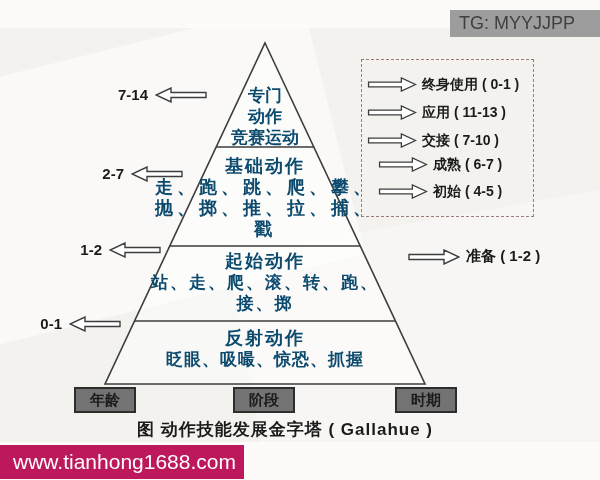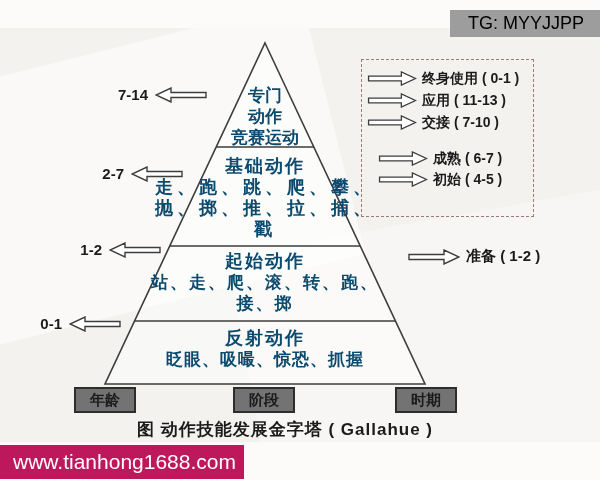--- a/index.html
+++ b/index.html
@@ -35,41 +35,41 @@
   .age-1{left:108px;top:86px;}
   .age-2{left:84px;top:165px;}
   .age-3{left:62px;top:241px;}
   .age-4{left:22px;top:315px;}
 
   
   .legend{position:absolute;left:361px;top:59px;width:173px;height:158px;border:1.5px dashed #9c7a7a;box-sizing:border-box;}
   .legend-group{position:absolute;display:flex;flex-direction:column;}
   .legend-group.top{left:5px;top:11px;gap:7px;}
   .legend-group.bottom{left:16px;top:91px;gap:6px;}
-  .legend-row{display:flex;align-items:center;gap:5px;height:15px;}
+  .legend-row{display:flex;align-items:center;gap:5px;height:15px;margin-top:6px;}
   .legend-label{font-size:14px;font-weight:700;white-space:nowrap;}
 
   
   .right-row{position:absolute;display:flex;align-items:center;gap:6px;}
   .right-label{font-size:15px;font-weight:700;white-space:nowrap;}
   .right-1{left:408px;top:247px;}
   .right-2{left:426px;top:337px;}
 
   
   .axis-box{position:absolute;top:387px;width:58px;height:22px;background:#737373;border:2px solid #2d2d2d;
     font-size:15px;font-weight:700;text-align:center;line-height:22px;box-sizing:content-box;}
   .axis-age{left:74px;}
   .axis-stage{left:233px;}
   .axis-period{left:395px;}
   .caption{position:absolute;left:40px;top:418px;width:490px;text-align:center;
     font-size:17px;font-weight:700;letter-spacing:1px;white-space:nowrap;}
 
   
   .tag-box{position:absolute;left:450px;top:10px;width:150px;height:27px;background:#9d9d9d;
-    color:#000000;font-size:18px;line-height:27px;padding-left:18px;box-sizing:border-box;white-space:nowrap;}
+    color:#404040;font-size:18px;line-height:27px;padding-left:9px;box-sizing:border-box;white-space:nowrap;}
   .wm-bar{position:absolute;left:0px;top:445px;width:244px;height:34px;background:#be185d;
     color:#fefefe;font-size:21px;line-height:34px;padding-left:13px;box-sizing:border-box;white-space:nowrap;}
 </style>
 </head>
 <body>
 
 <div class="stage">
 
   <div class="gray-area">
     <div class="sheen1"></div>

